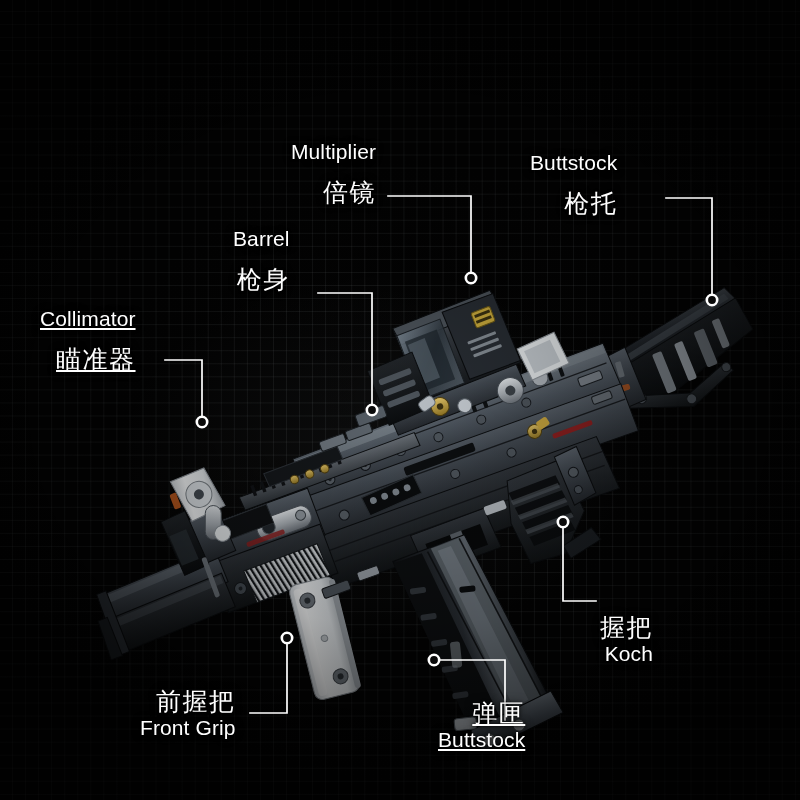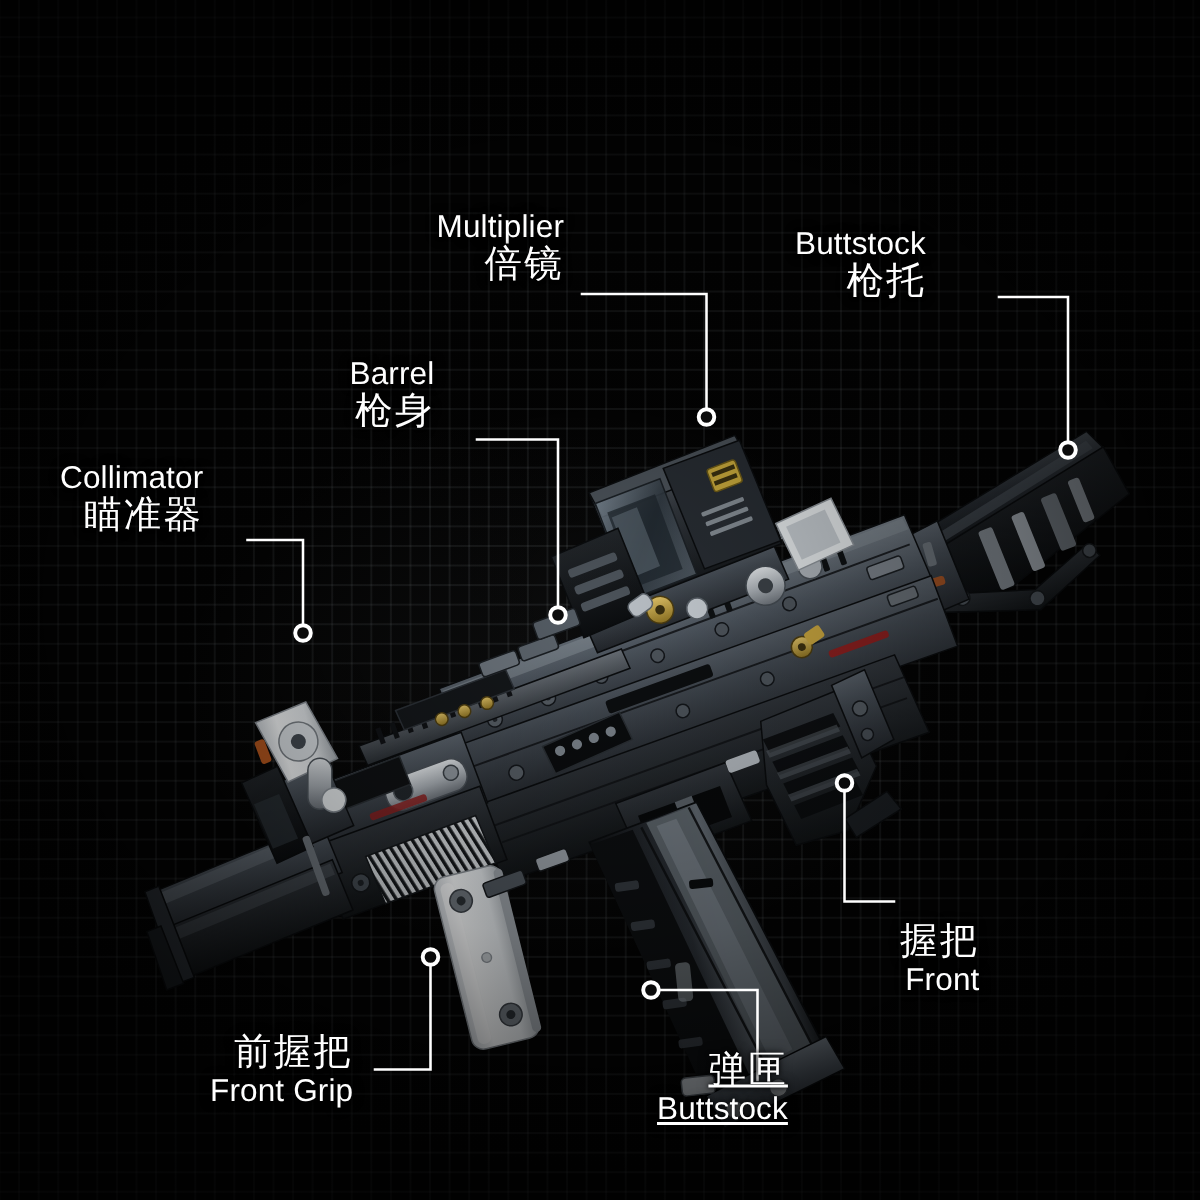--- a/index.html
+++ b/index.html
@@ -66,27 +66,27 @@
     display: block;
     font-size: 21px;
     font-weight: 400;
     letter-spacing: 0.1px;
   }
   .label .cn {
     display: block;
     font-size: 25px;
     font-weight: 400;
     letter-spacing: 1.5px;
-    margin-top: 0;
+    margin-top: 16px;
   }
   
   #lbl-multiplier { left: 291px; top: 141px; }
   #lbl-buttstock  { left: 530px; top: 152px; }
-  #lbl-barrel     { left: 233px; top: 239px; }
-  #lbl-collimator { left: 40px;  top: 308px; }
+  #lbl-barrel     { left: 233px; top: 228px; }
+  #lbl-collimator { left: 40px;  top: 308px; text-decoration: underline; }
   #lbl-grip       { left: 600px; top: 578px; margin-top: 36px; }
   #lbl-frontgrip  { left: 140px; top: 688px; }
   #lbl-magazine   { left: 438px; top: 700px; text-decoration: underline; }
   
   #lbl-grip .cn, #lbl-frontgrip .cn, #lbl-magazine .cn { margin-top: 0; }
   #lbl-grip .en, #lbl-frontgrip .en, #lbl-magazine .en { margin-top: 3px; }
 </style>
 </head>
 <body>
 
@@ -491,21 +491,21 @@
     <span class="cn">枪身</span>
   </div>
 
   <div class="label" id="lbl-collimator">
     <span class="en">Collimator</span>
     <span class="cn">瞄准器</span>
   </div>
 
   <div class="label" id="lbl-grip">
     <span class="cn">握把</span>
-    <span class="en">Front</span>
+    <span class="en">Koch</span>
   </div>
 
   <div class="label" id="lbl-frontgrip">
     <span class="cn">前握把</span>
     <span class="en">Front Grip</span>
   </div>
 
   <div class="label" id="lbl-magazine">
     <span class="cn">弹匣</span>
     <span class="en">Buttstock</span>

